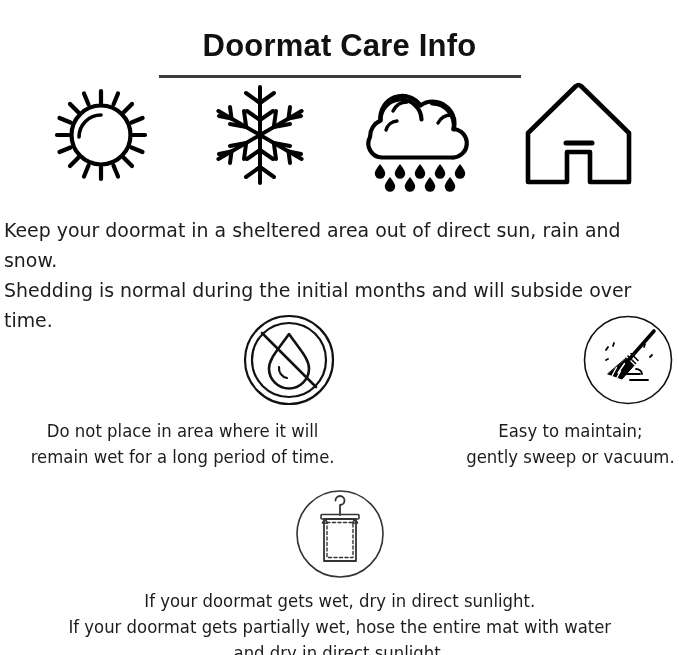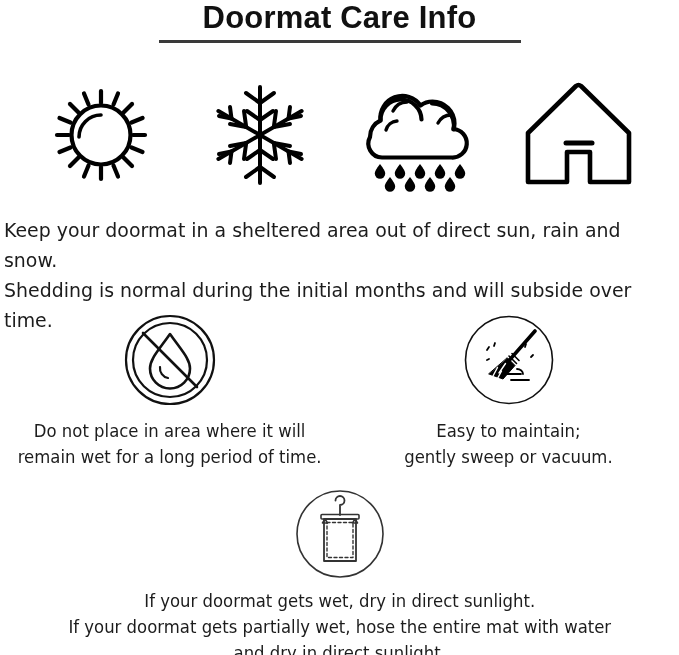--- a/index.html
+++ b/index.html
@@ -26,22 +26,22 @@
     width: 679px;
     text-align: center;
   }
   #page-title {
     font-family: "Liberation Sans", sans-serif;
     font-weight: bold;
     font-size: 31px;
     letter-spacing: 0.2px;
     line-height: 34px;
     color: #111111;
-    margin: 0;
-    padding-top: 1px;
+    margin: 12px;
+    padding-top: 17px;
   }
   #title-underline {
     width: 362px;
     height: 3px;
     background: #3a3a3a;
     margin: 5px auto 0 auto;
   }
 
   
   #weather-icon-row {
@@ -86,21 +86,21 @@
     position: absolute;
     top: 310px;
     left: 0;
     width: 679px;
     display: flex;
   }
   .care-col {
     width: 339px;
     display: flex;
     flex-direction: column;
-    align-items: center;
+    align-items: flex-end;
   }
   .care-col .badge {
     width: 100px;
     height: 100px;
     display: flex;
     align-items: center;
     justify-content: center;
   }
   .care-caption {
     margin-top: 8px;

